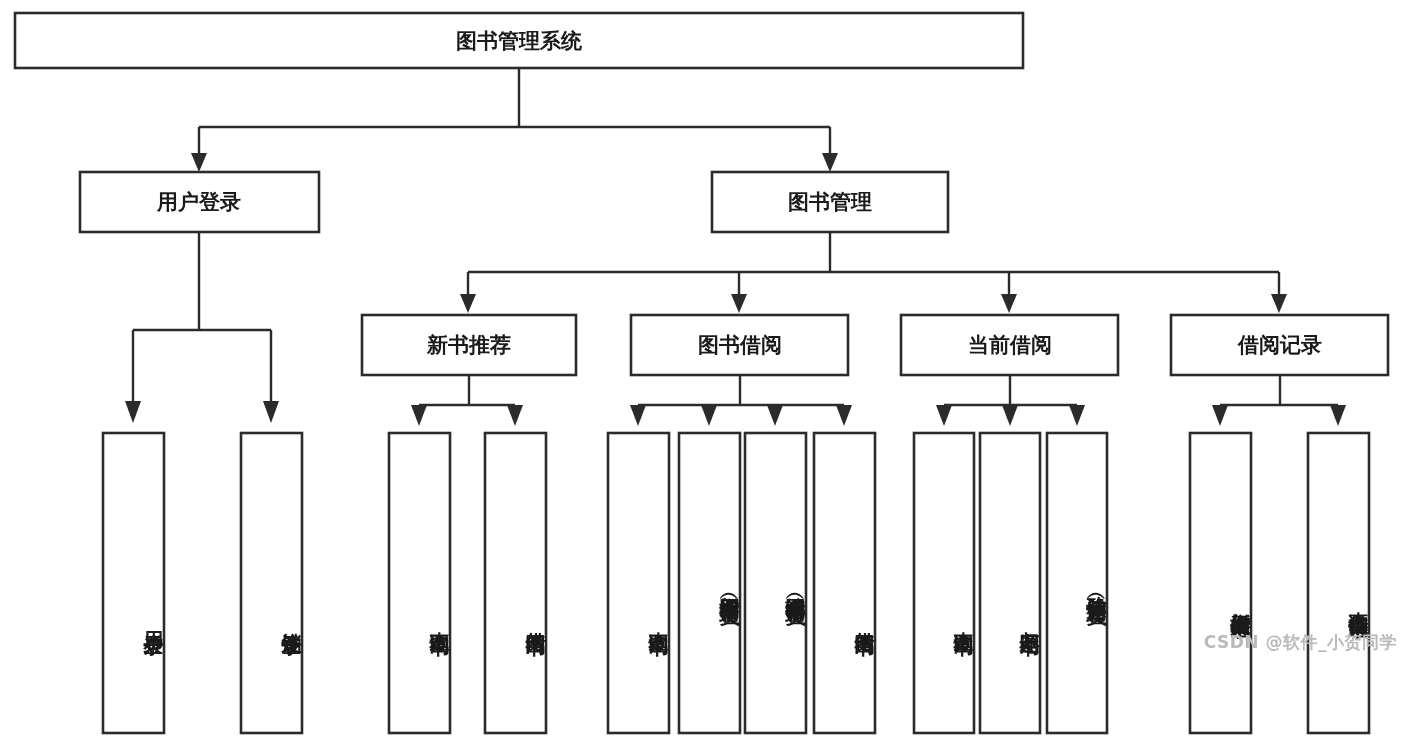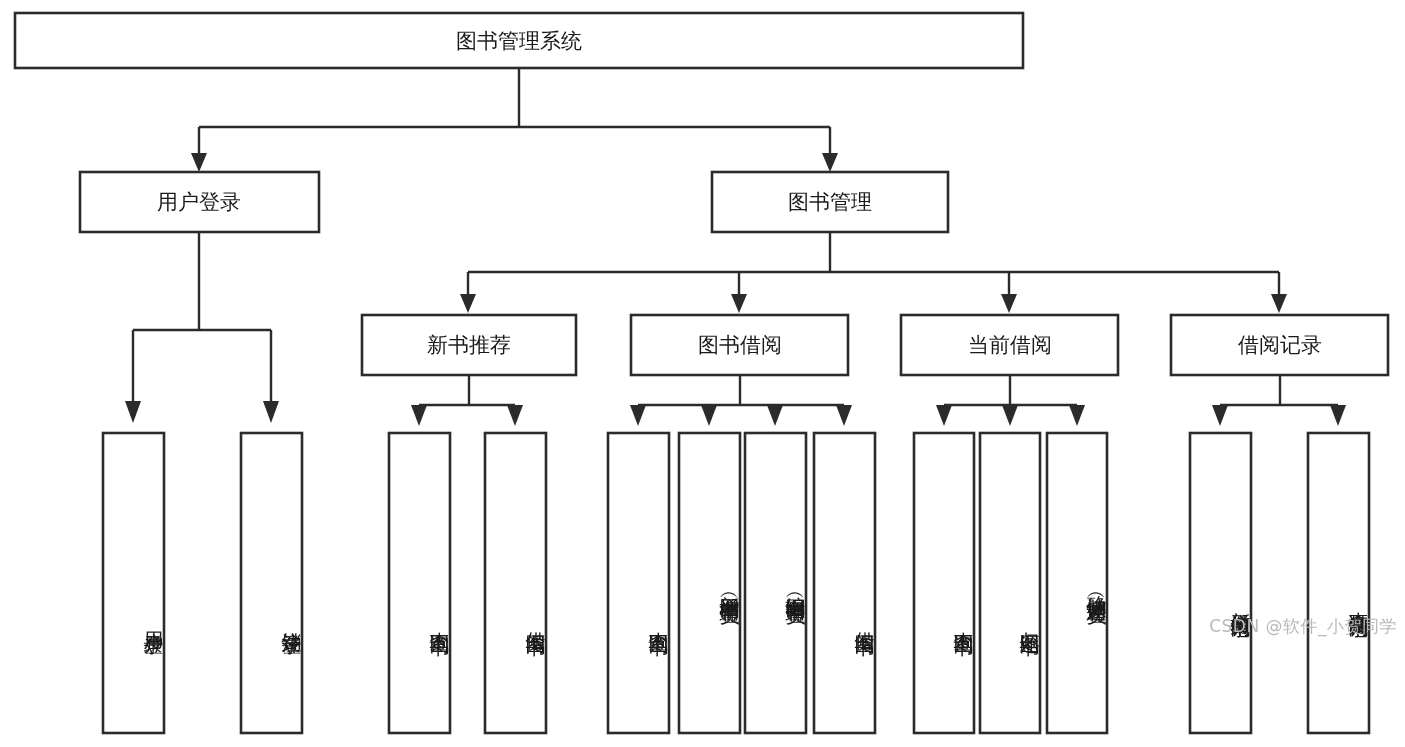--- a/index.html
+++ b/index.html
@@ -11,20 +11,21 @@
     width: 1405px;
     height: 747px;
     overflow: hidden;
     font-family: "DejaVu Sans", "Liberation Sans", sans-serif;
   }
   #diagram-root {
     position: relative;
     width: 1405px;
     height: 658px;
     background: #ffffff;
+    font-weight: bold;
   }
   svg.diagram {
     position: absolute;
     top: 0;
     left: 0;
     width: 1405px;
     height: 747px;
   }
   .node-box {
     fill: #ffffff;
@@ -59,21 +60,21 @@
     letter-spacing: 1.5px;
     white-space: nowrap;
     display: flex;
     align-items: flex-start;
     justify-content: center;
     pointer-events: none;
   }
   .watermark {
     position: absolute;
     right: 8px;
-    bottom: 20px;
+    bottom: 4px;
     font-family: "DejaVu Sans", "Liberation Sans", sans-serif;
     font-size: 17px;
     color: #b9b9b9;
     white-space: nowrap;
     letter-spacing: 0.5px;
   }
 </style>
 </head>
 <body>
 

